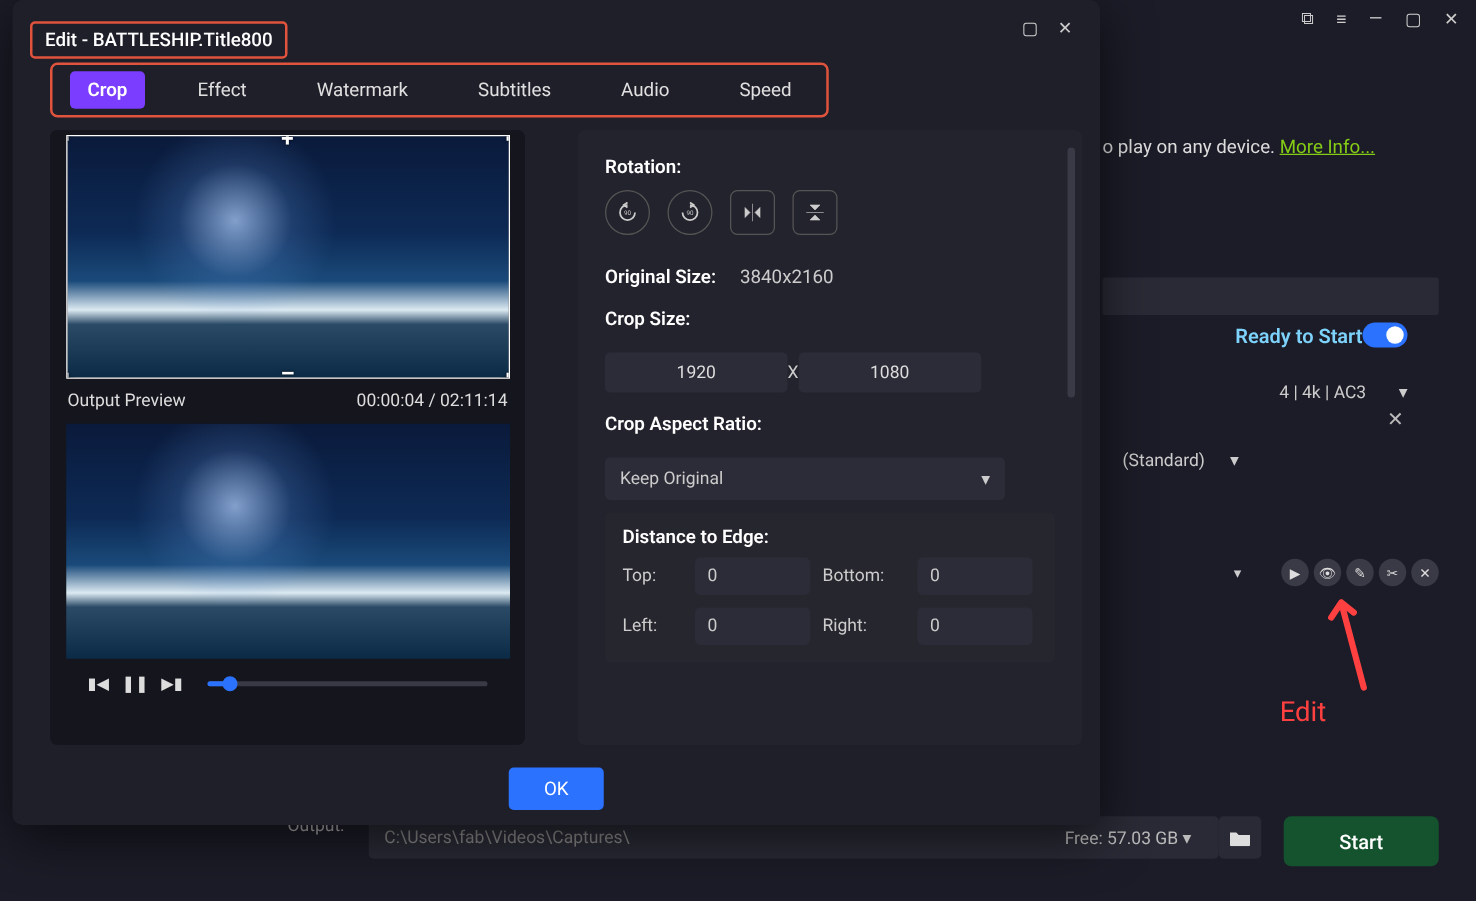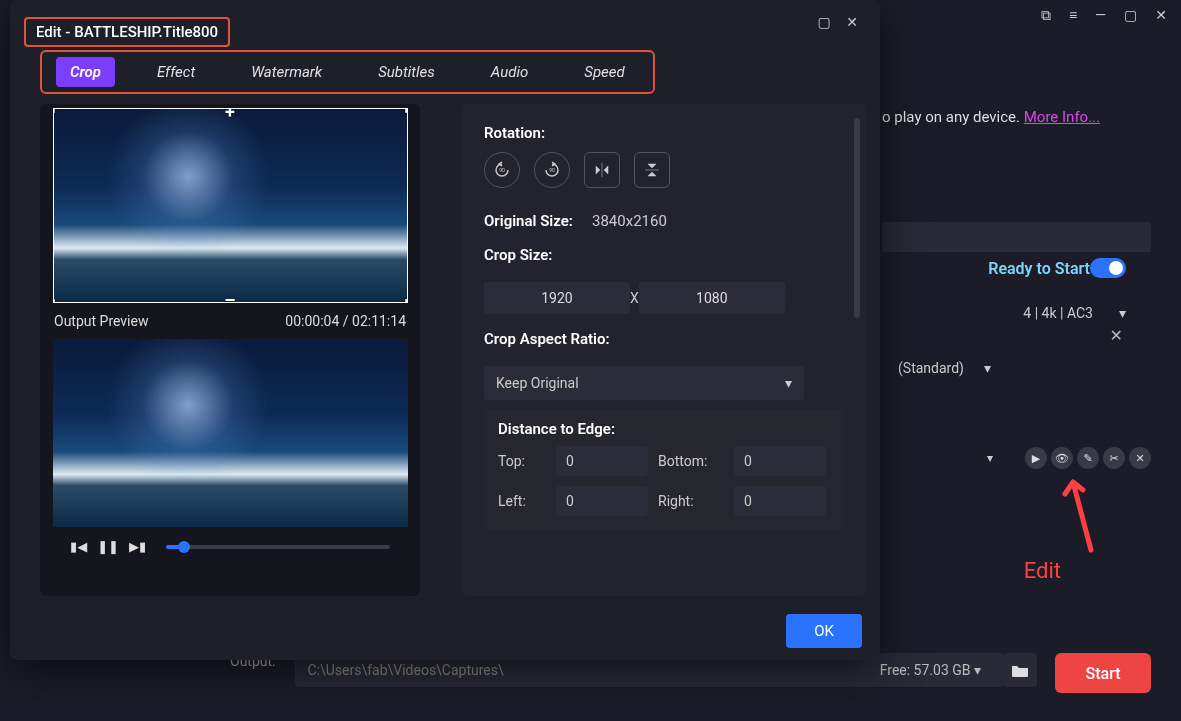--- a/index.html
+++ b/index.html
@@ -10,21 +10,21 @@
     position: absolute; top: 0; left: 0; right: 0; bottom: 0;
     background: #1c1c28;
   }
   .bg-topbar {
     position: absolute; top: 0; right: 0; height: 30px; display: flex; align-items: center; gap: 18px; padding: 0 14px; color: #ccc;
   }
   .bg-topbar span { cursor: pointer; font-size: 14px; }
   .bg-text-right {
     position: absolute; top: 108px; left: 882px; color: #ddd; font-size: 15px;
   }
-  .bg-text-right a { color: #d946ef; text-decoration: underline; }
+  .bg-text-right a { color: #84cc16; text-decoration: underline; }
   .bg-ready {
     position: absolute; top: 258px; right: 55px; display: flex; align-items: center; 
     color: #7dd3fc; font-size: 16px; font-weight: 600;
   }
   .toggle {
     width: 36px; height: 20px; background: #2b72ff; border-radius: 10px; position: relative;
   }
   .toggle::after {
     content: ""; position: absolute; width: 14px; height: 14px; background: #fff; border-radius: 50%; top: 3px; right: 3px;
   }
@@ -60,21 +60,21 @@
     position: absolute; bottom: 8px; left: 0; right: 0; height: 60px;
     display: flex; align-items: flex-start; padding: 0 30px 0 230px;
   }
   .footer .lbl { color: #aaa; font-size: 14px; margin-right: 20px; }
   .footer .path {
     flex: 1; background: #2a2a36; height: 34px; border-radius: 4px; display:flex; align-items:center; padding:0 12px; color:#888; font-size:14px;
   }
   .footer .free { color:#bbb; font-size:14px; margin-left:10px; margin-right:10px; }
   .footer .folder { width:34px; height:34px; background:#2a2a36; border-radius:4px; display:flex; align-items:center; justify-content:center; color:#ddd; margin-right:18px; cursor:pointer; }
   .footer .start {
-    width: 96px; height: 40px; background: #ef4444; color:#fff; border:none; border-radius:6px; font-size:16px; font-weight:500; cursor:pointer;
+    width: 124px; height: 40px; background: #14532d; color:#fff; border:none; border-radius:6px; font-size:16px; font-weight:500; cursor:pointer;
   }
 
   
   .modal {
     position: absolute; top: 0; left: 10px; width: 870px; height: 660px;
     background: #1f1f2a; border-radius: 8px; box-shadow: 0 10px 40px rgba(0,0,0,.6);
     display:flex; flex-direction:column;
   }
   .modal-header {
     height: 44px; display:flex; align-items:center; padding: 0 14px; color:#fff;
@@ -83,21 +83,21 @@
     border: 2px solid #e0533c; border-radius:4px; padding: 4px 10px; font-size:15px; color:#fff; font-weight:500;margin-top:19px;
   }
   .modal-header .spacer { flex:1; }
   .modal-header .wbtn { width:28px; height:28px; display:flex; align-items:center; justify-content:center; color:#ccc; cursor:pointer; font-size:14px; }
 
   .tabs-wrap {
     margin: 6px 14px 0 30px;
   }
   .tabs {
     display:inline-flex; align-items:center; gap: 28px; padding: 6px 14px;
-    border: 2px solid #e0533c; border-radius:6px; height: 44px; font-style: italic;
+    border: 2px solid #e0533c; border-radius:6px; height: 44px;
   }
   .tab {
     color:#e0e0e0; font-size:15px; padding:6px 14px; border-radius:4px; cursor:pointer;
   }
   .tab.active { background:#7b3dff; color:#fff; font-weight:600; }
 
   .modal-body {
     display:flex; flex:1; padding: 10px 14px 6px 30px; gap: 22px;
   }
 
@@ -162,21 +162,21 @@
   .edge-box { background:#26262f; border-radius:4px; padding: 10px 14px 14px 14px; margin-top:10px; }
   .edge-grid { display:grid; grid-template-columns: 48px 92px 66px 92px; row-gap:10px; column-gap:10px; align-items:center; margin-top:8px; }
   .edge-grid .el { color:#ccc; font-size:14px; }
   .edge-grid input { width:92px; height:30px; background:#2c2c38; border:none; color:#ccc; padding:0 10px; border-radius:4px; font-size:14px; }
   .def-row { display:flex; justify-content:space-between; align-items:center; margin-top:18px; color:#aaa; font-size:14px; }
   .def-row .d { display:flex; align-items:center; gap:8px; cursor:pointer; }
   .def-row .ap { cursor:pointer; }
   .spinner { width:14px; height:14px; border:2px solid #555; border-top-color:#aaa; border-radius:50%; }
 
   .modal-foot {
-    height: 58px; display:flex; justify-content:flex-end; align-items:center; gap:8px; padding: 0 18px;
+    height: 58px; display:flex; justify-content:center; align-items:center; gap:8px; padding: 0 18px;
   }
   .btn {
     height: 34px; padding: 0 28px; border:none; border-radius:4px; background:#2b72ff; color:#fff; font-size:15px; cursor:pointer;
   }
 </style>
 </head>
 <body>
 
 <div class="bg-window">
 

